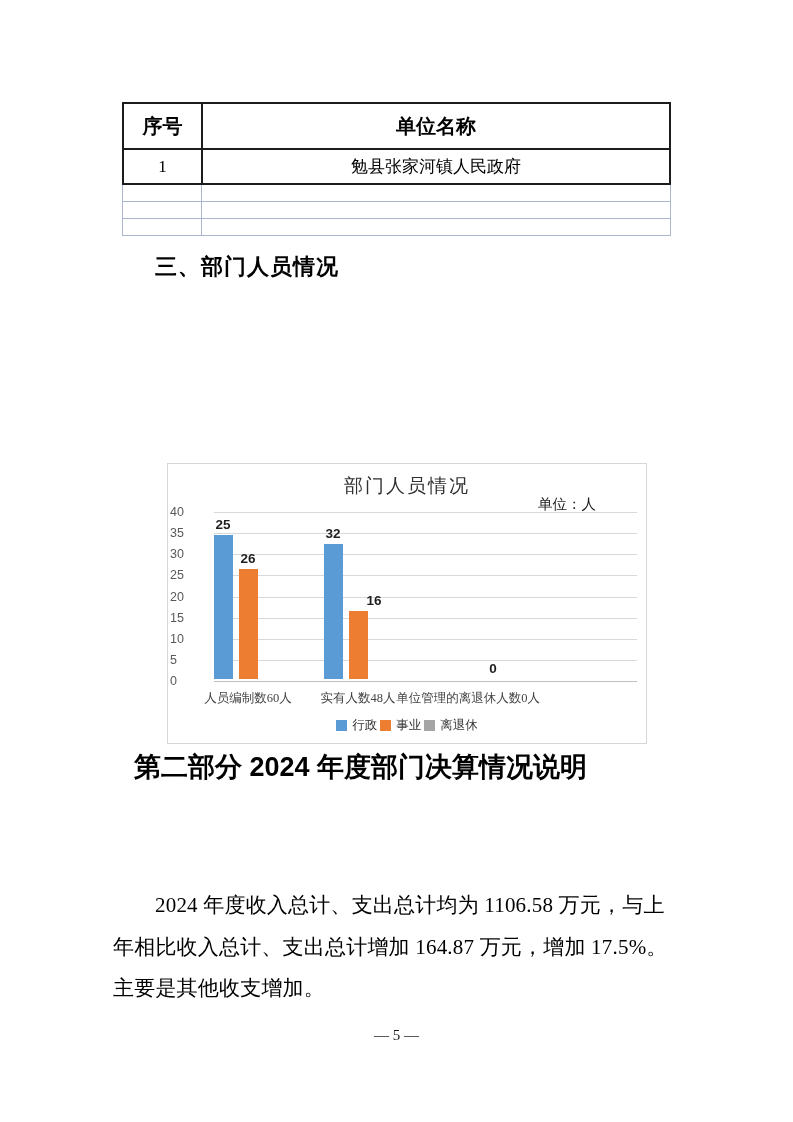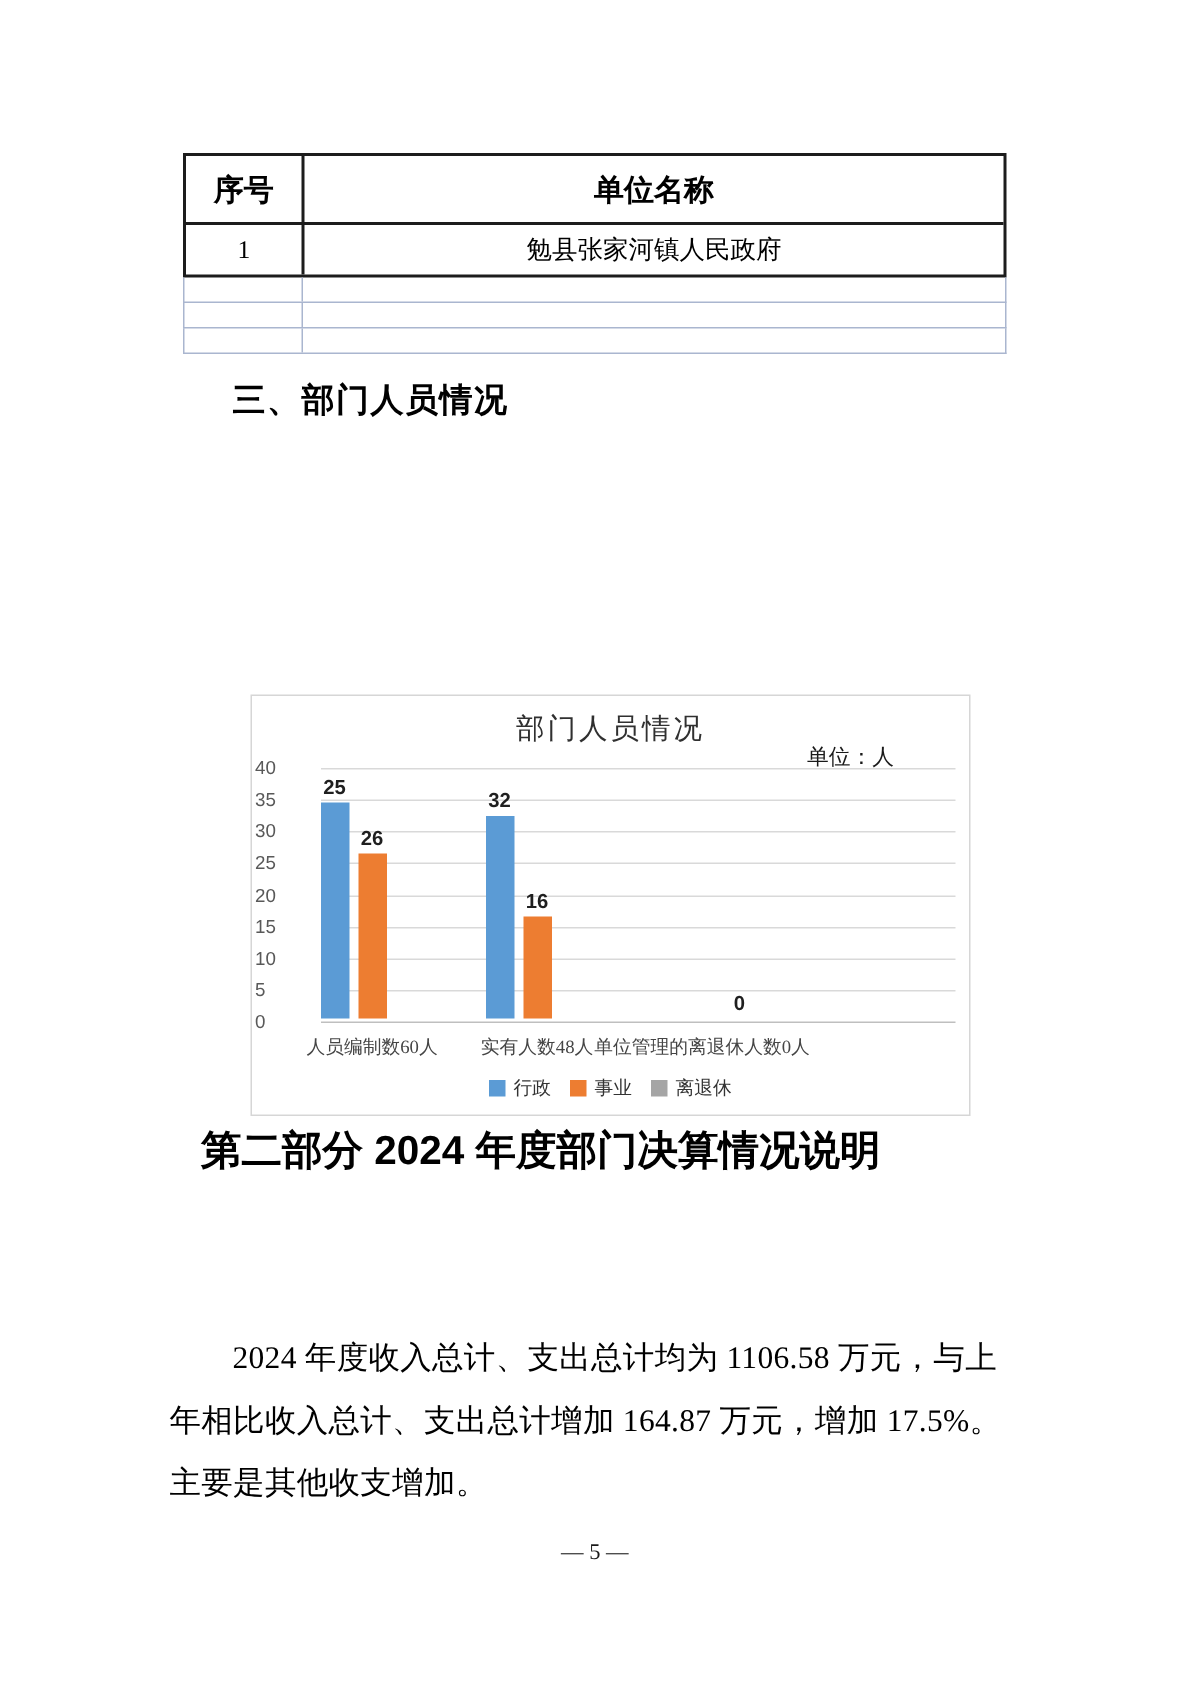--- a/index.html
+++ b/index.html
@@ -71,21 +71,21 @@
     position:absolute;width:40px;text-align:center;
     font-family:"Liberation Sans","DejaVu Sans",sans-serif;
     font-size:13.5px;font-weight:600;color:#1f1f1f;
   }
   .cat-label{
     position:absolute;top:226px;width:150px;text-align:center;
     font-size:12.5px;color:#454545;white-space:nowrap;
   }
   .chart-legend{
     position:absolute;bottom:9px;left:0;width:100%;
-    display:flex;justify-content:center;align-items:flex-end;gap:13px;
+    display:flex;justify-content:center;align-items:flex-end;gap:3px;
   }
   .lg-item{display:flex;align-items:center;}
   .lg-sq{width:11px;height:11px;margin-right:5px;display:inline-block;}
   .lg-label{font-size:12.5px;color:#333;}
   
   .footer{
     position:absolute;left:0;top:1027px;width:100%;
     text-align:center;font-size:15px;color:#1a1a1a;
   }
 </style>
@@ -157,21 +157,21 @@
       <div class="ytick" style="top: 60.125px; left: 2px;">35</div>
       <div class="gridline" style="top: 48px; left: 46px; width: 423px;"></div>
       <div class="ytick" style="top: 39px; left: 2px;">40</div>
       <div class="bar" style="left: 45.5px; bottom: 64px; height: 143.65px; background: rgb(91, 155, 213);"></div>
       <div class="bar-label" style="left: 35px; bottom: 210.65px;">25</div>
       <div class="bar" style="left: 155.5px; bottom: 64px; height: 135.2px; background: rgb(91, 155, 213);"></div>
       <div class="bar-label" style="left: 145px; bottom: 202.2px;">32</div>
       <div class="bar" style="left: 70.5px; bottom: 64px; height: 109.85px; background: rgb(237, 125, 49);"></div>
       <div class="bar-label" style="left: 60px; bottom: 176.85px;">26</div>
       <div class="bar" style="left: 180.5px; bottom: 64px; height: 67.6px; background: rgb(237, 125, 49);"></div>
-      <div class="bar-label" style="left: 170px; bottom: 134.6px;">16</div>
+      <div class="bar-label" style="left: 186px; bottom: 134.6px;">16</div>
       <div class="bar-label" style="left: 305px; bottom: 67px;">0</div>
       <div class="cat-label" style="left: 5px;">人员编制数60人</div>
       <div class="cat-label" style="left: 115px;">实有人数48人</div>
       <div class="cat-label" style="left: 225px;">单位管理的离退休人数0人</div>
     </div>
 
   <div class="h-part2">第二部分  2024 年度部门决算情况说明</div>
   <div class="para para2">2024 年度收入总计、支出总计均为 1106.58 万元，与上
 年相比收入总计、支出总计增加 164.87 万元，增加 17.5%。
 主要是其他收支增加。</div>

